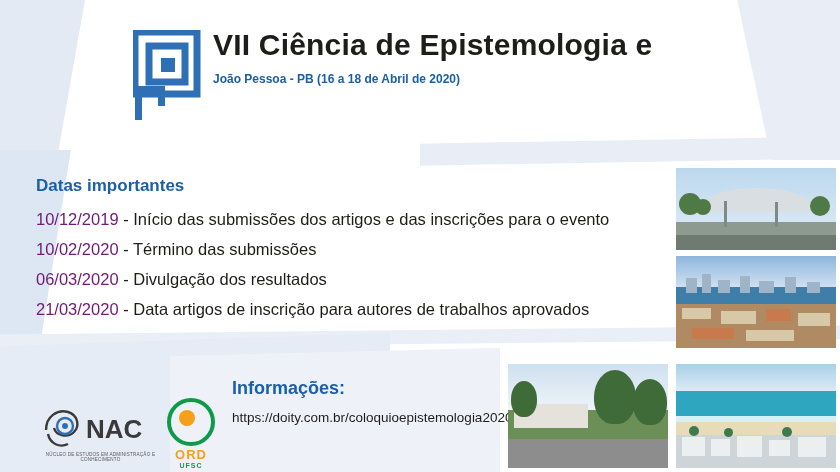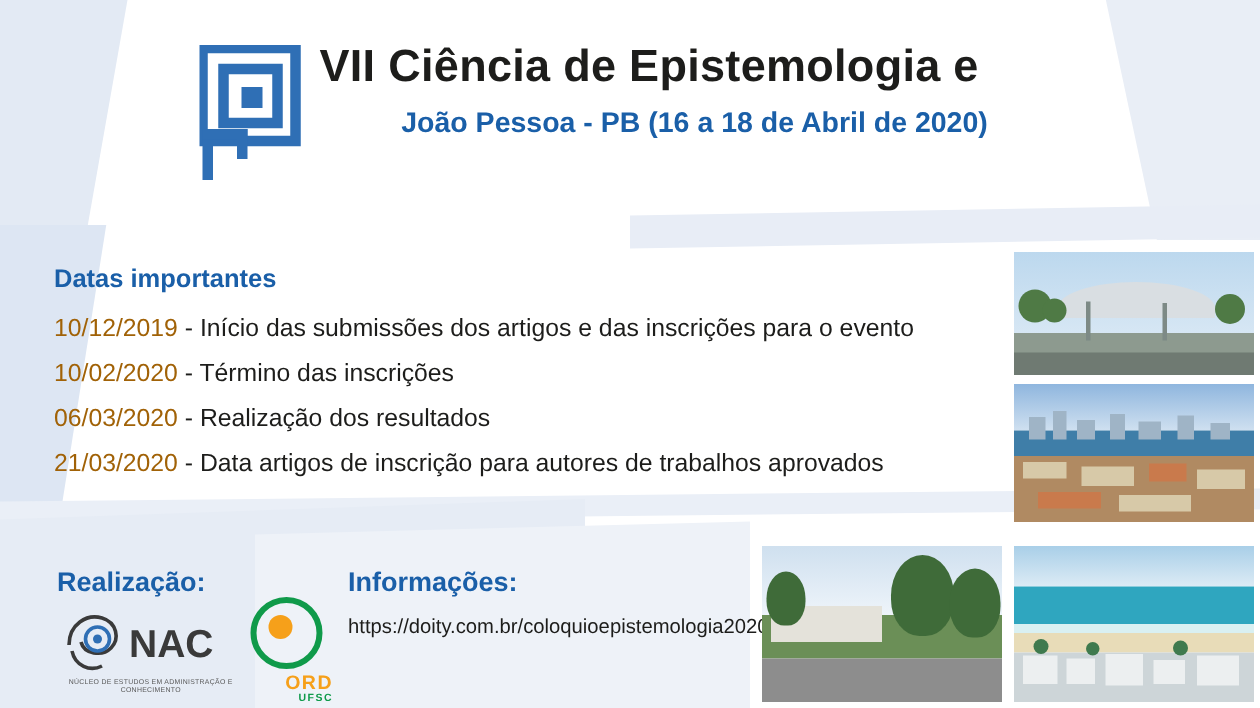--- a/index.html
+++ b/index.html
@@ -100,24 +100,24 @@
   .title-line {
     color: #1d1d1b;
     font-weight: bold;
     font-size: 30px;
     line-height: 38px;
     letter-spacing: 0.2px;
     white-space: nowrap;
   }
   .subtitle {
     margin-top: 8px;
-    text-align: center;
+    text-align: left;
     color: #1a5fa8;
     font-weight: bold;
-    font-size: 19px;
+    font-size: 12px;
     padding-right: 60px;
   }
 
   
   .dates-heading {
     position: absolute;
     left: 36px;
     top: 176px;
     color: #1a5fa8;
     font-size: 17px;
@@ -129,21 +129,21 @@
     top: 204px;
     width: 600px;
   }
   .date-row {
     font-size: 16.5px;
     line-height: 30px;
     color: #1d1d1b;
     white-space: nowrap;
   }
   .date-row .d {
-    color: #a16207;
+    color: #701a75;
   }
   .date-row .sep {
     color: #1d1d1b;
   }
 
   
   .realiz-label {
     position: absolute;
     left: 38px;
     top: 378px;
@@ -185,21 +185,21 @@
     letter-spacing: 0.2px;
     text-align: center;
   }
   
   .ord-logo {
     position: absolute;
     left: 160px;
     top: 398px;
     width: 62px;
     height: 66px;
-    text-align: right;
+    text-align: center;
   }
   .ord-ring {
     width: 40px;
     height: 40px;
     border-radius: 50%;
     border: 4px solid #0f9a4a;
     margin: 0 auto;
     position: relative;
   }
   .ord-ring:before {
@@ -298,35 +298,34 @@
   <div class="dates-heading">Datas importantes</div>
   <div class="dates-list">
     <div class="date-row">
       <span class="d">10/12/2019</span>
       <span class="sep">-</span>
       <span>Início das submissões dos artigos e das inscrições para o evento</span>
     </div>
     <div class="date-row">
       <span class="d">10/02/2020</span>
       <span class="sep">-</span>
-      <span>Término das inscrições</span>
+      <span>Término das submissões</span>
     </div>
     <div class="date-row">
       <span class="d">06/03/2020</span>
       <span class="sep">-</span>
-      <span>Realização dos resultados</span>
+      <span>Divulgação dos resultados</span>
     </div>
     <div class="date-row">
       <span class="d">21/03/2020</span>
       <span class="sep">-</span>
       <span>Data artigos de inscrição para autores de trabalhos aprovados</span>
     </div>
   </div>
 
-  <div class="realiz-label">Realização:</div>
 
   <div class="nac-logo">
     <svg width="120" height="52" viewBox="0 0 120 52">
       <path d="M8 26 C8 12, 20 5, 30 8 C40 11, 42 22, 36 28 C30 34, 18 32, 16 24" fill="none" stroke="#3a3a3a" stroke-width="2.4"></path>
       <circle cx="27" cy="22" r="8" fill="none" stroke="#2f6fb5" stroke-width="2.4"></circle>
       <circle cx="27" cy="22" r="3" fill="#2f6fb5"></circle>
       <path d="M10 30 C12 40, 22 44, 30 40" fill="none" stroke="#3a3a3a" stroke-width="2.4"></path>
       <text x="48" y="34" font-family="Liberation Sans, sans-serif" font-size="26" font-weight="bold" fill="#3a3a3a">NAC</text>
     </svg>
   </div>

